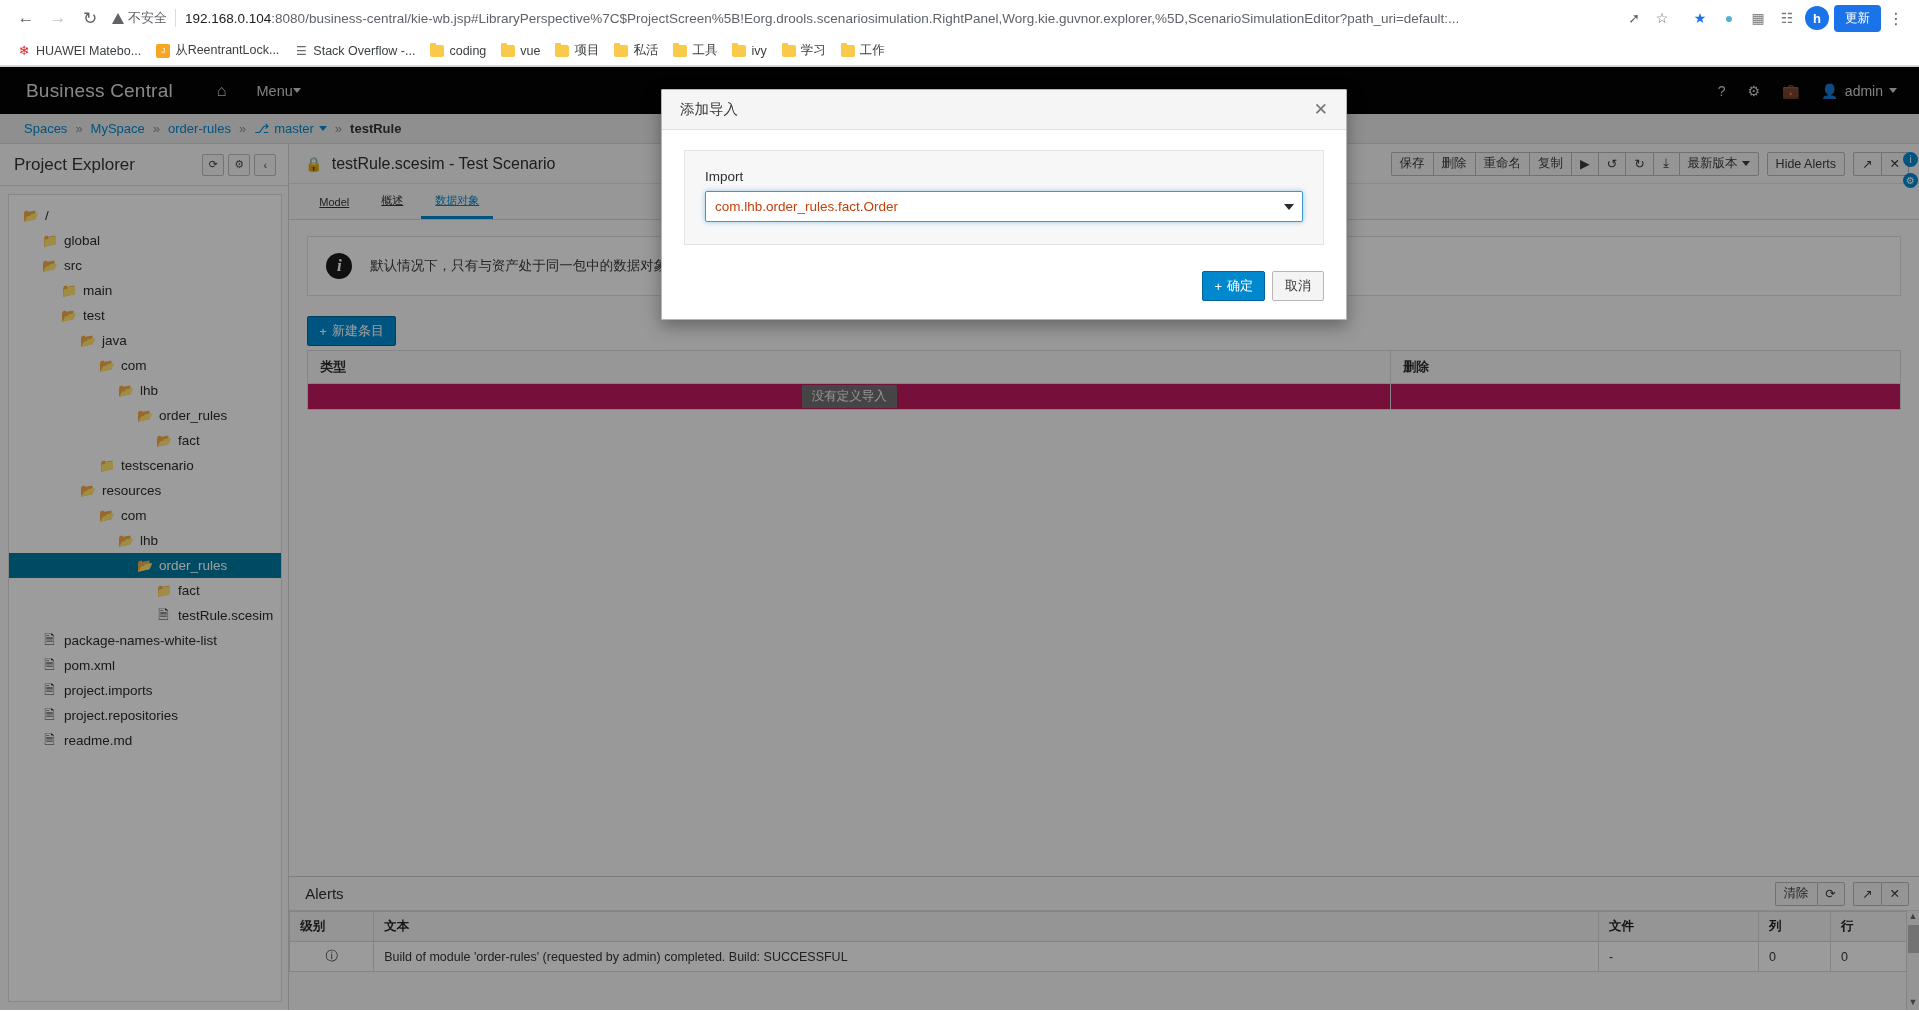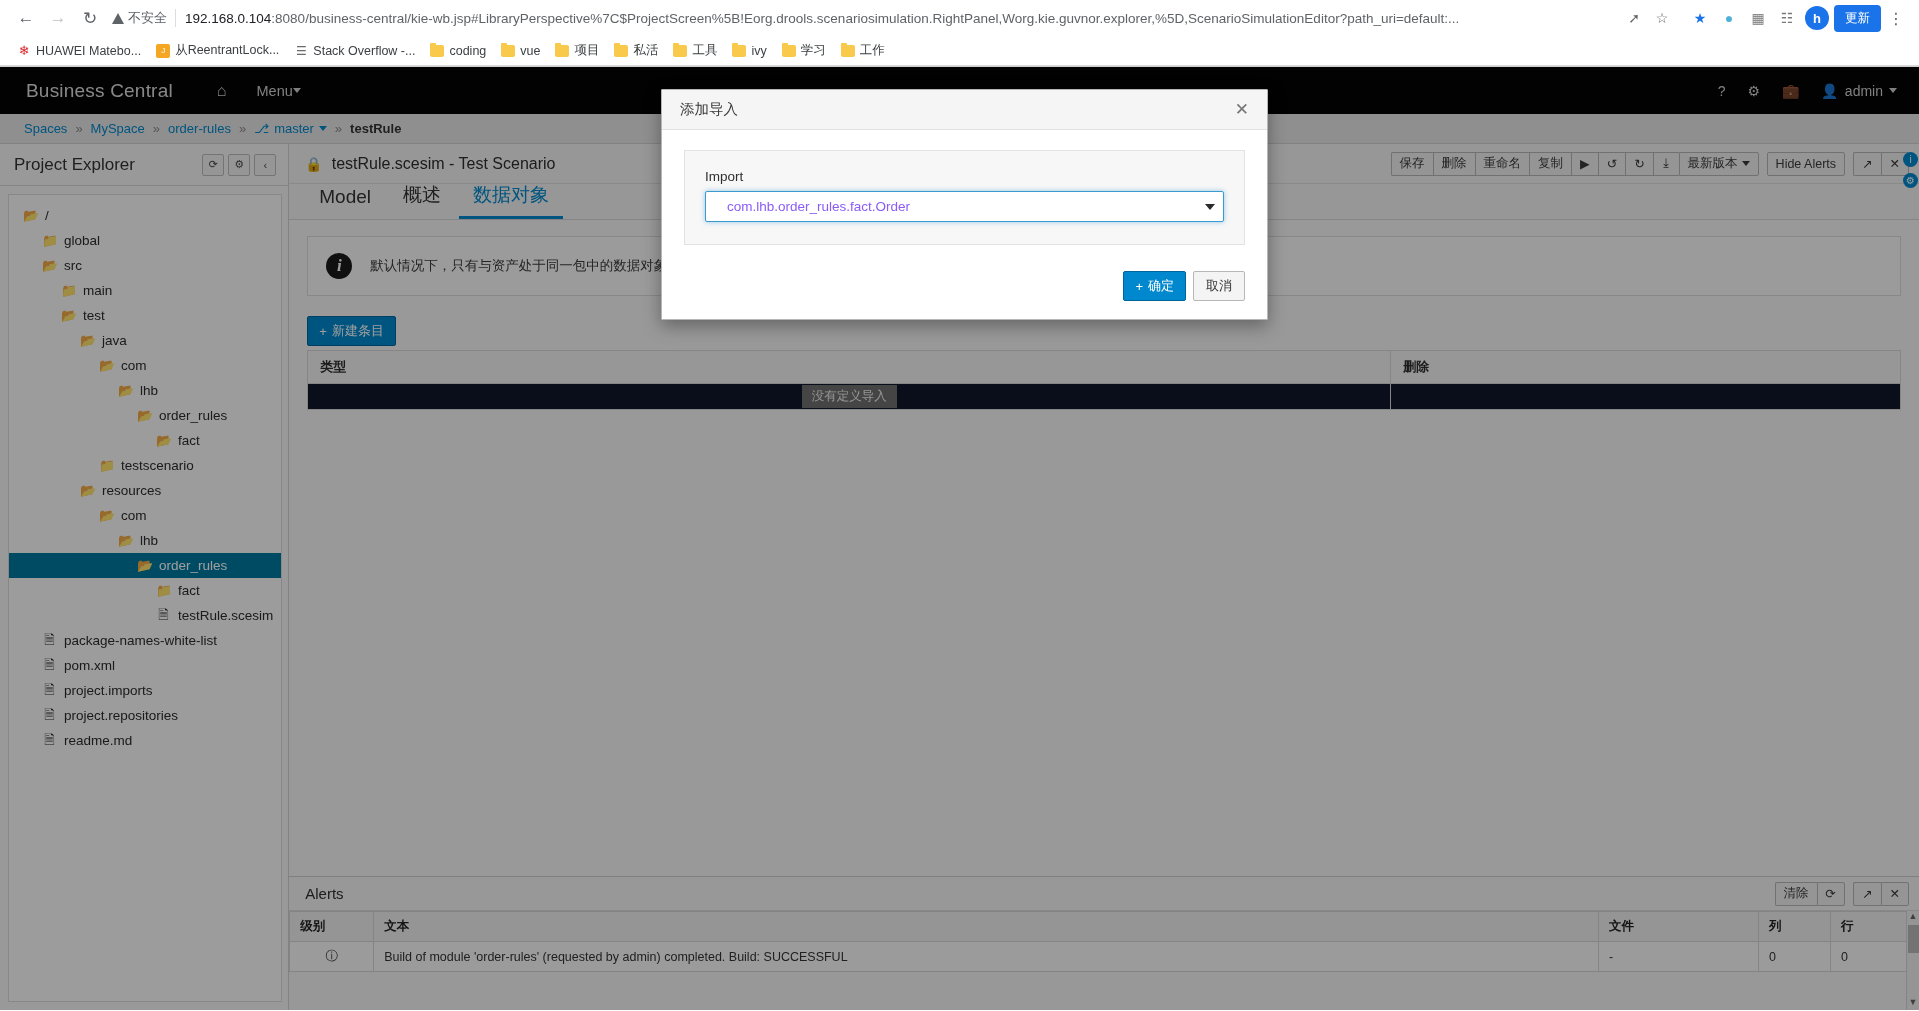--- a/index.html
+++ b/index.html
@@ -302,24 +302,25 @@
   .tabs-bar {
     height: 36px;
     display: flex; align-items: flex-end;
     padding: 0 0 0 16px;
     background: #f3f3f3;
     border-bottom: 1px solid #d5d5d5;
     gap: 4px;
   }
   .tab {
     padding: 6px 14px 8px;
-    font-size: 19px;
+    font-size: 11px;
     color: #0088ce;
     cursor: pointer;
     border-bottom: 3px solid transparent;
+    text-decoration: underline;
   }
   .tab.inactive { color: #333; }
   .tab.active { color: #0088ce; border-bottom-color: #0088ce; font-weight: normal; }
 
   .panel-body {
     flex: 1 1 auto;
     background: #f7f7f7;
     padding: 16px 18px 0 18px;
     overflow: hidden;
     min-height: 0;
@@ -368,21 +369,21 @@
     color: #2d2d2d;
     padding: 7px 12px;
     border: 1px solid #d8d8d8;
     background: #f3f3f3;
     font-weight: bold;
   }
   .dtable td {
     border: 1px solid #d8d8d8;
     padding: 0;
     height: 26px;
-    background: #0f172a;
+    background: #be185d;
   }
   .empty-pill {
     display: inline-block;
     background: #6f6f6f;
     color: #efefef;
     font-size: 12.5px;
     padding: 3px 10px;
   }
   .empty-cell { text-align: center; }
 
@@ -441,21 +442,21 @@
 
   
   .modal-overlay {
     position: absolute;
     left: 0; top: 0; right: 0; bottom: 0;
     z-index: 50;
   }
   .modal {
     position: absolute;
     left: 661px; top: 22px;
-    width: 607px;
+    width: 686px;
     background: #fff;
     border: 1px solid #b6b6b6;
     box-shadow: 0 6px 18px rgba(0,0,0,.35);
     border-radius: 1px;
   }
   .modal-head {
     height: 40px;
     background: #f5f5f5;
     border-bottom: 1px solid #e2e2e2;
     display: flex; align-items: center;
@@ -473,22 +474,22 @@
     border: 1px solid #e3e3e3;
     background: #f7f7f7;
     padding: 18px 20px 22px;
   }
   .form-label { font-size: 13.5px; color: #2f2f2f; margin-bottom: 7px; display:block;}
   .select-wrap { position: relative; }
   select.import-select {
     width: 100%;
     height: 31px;
     font-size: 13.5px;
-    color: #8b5cf6;
-    padding: 4px 28px 4px 21px;
+    color: #c2410c;
+    padding: 4px 28px 4px 9px;
     border: 1px solid #3d9ad1;
     border-radius: 2px;
     background: #fff;
     outline: none;
     box-shadow: 0 0 5px rgba(61,154,209,.55);
     appearance: none;
     -webkit-appearance: none;
     font-family: "Liberation Sans", sans-serif;
   }
   .sel-arrow {

